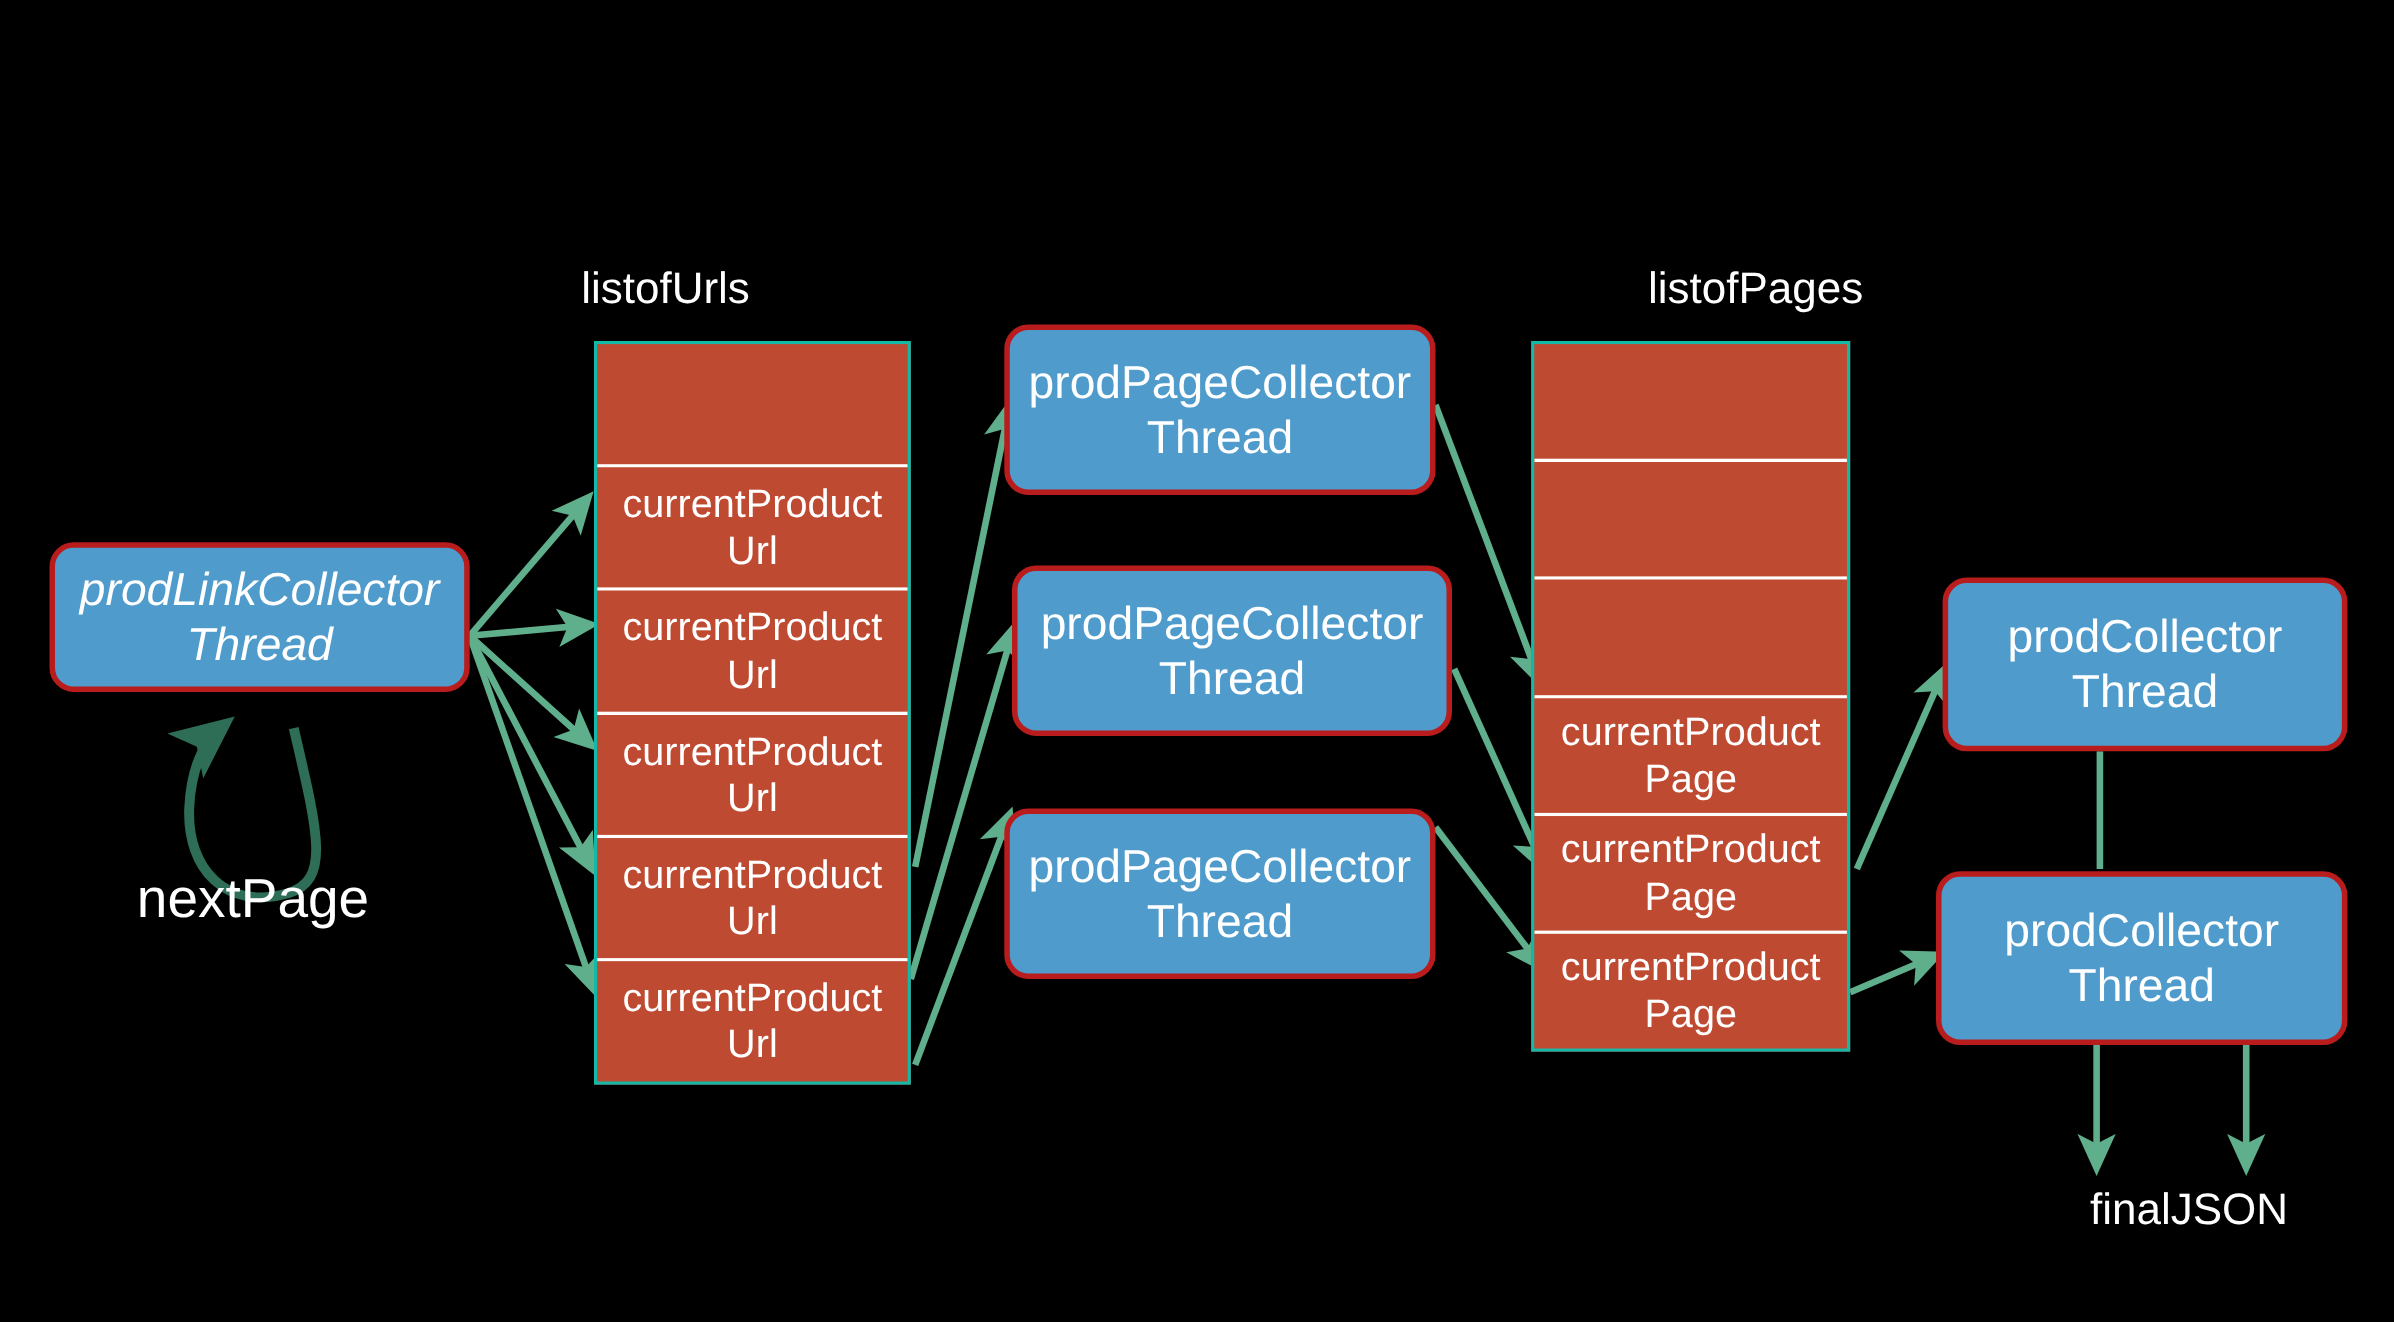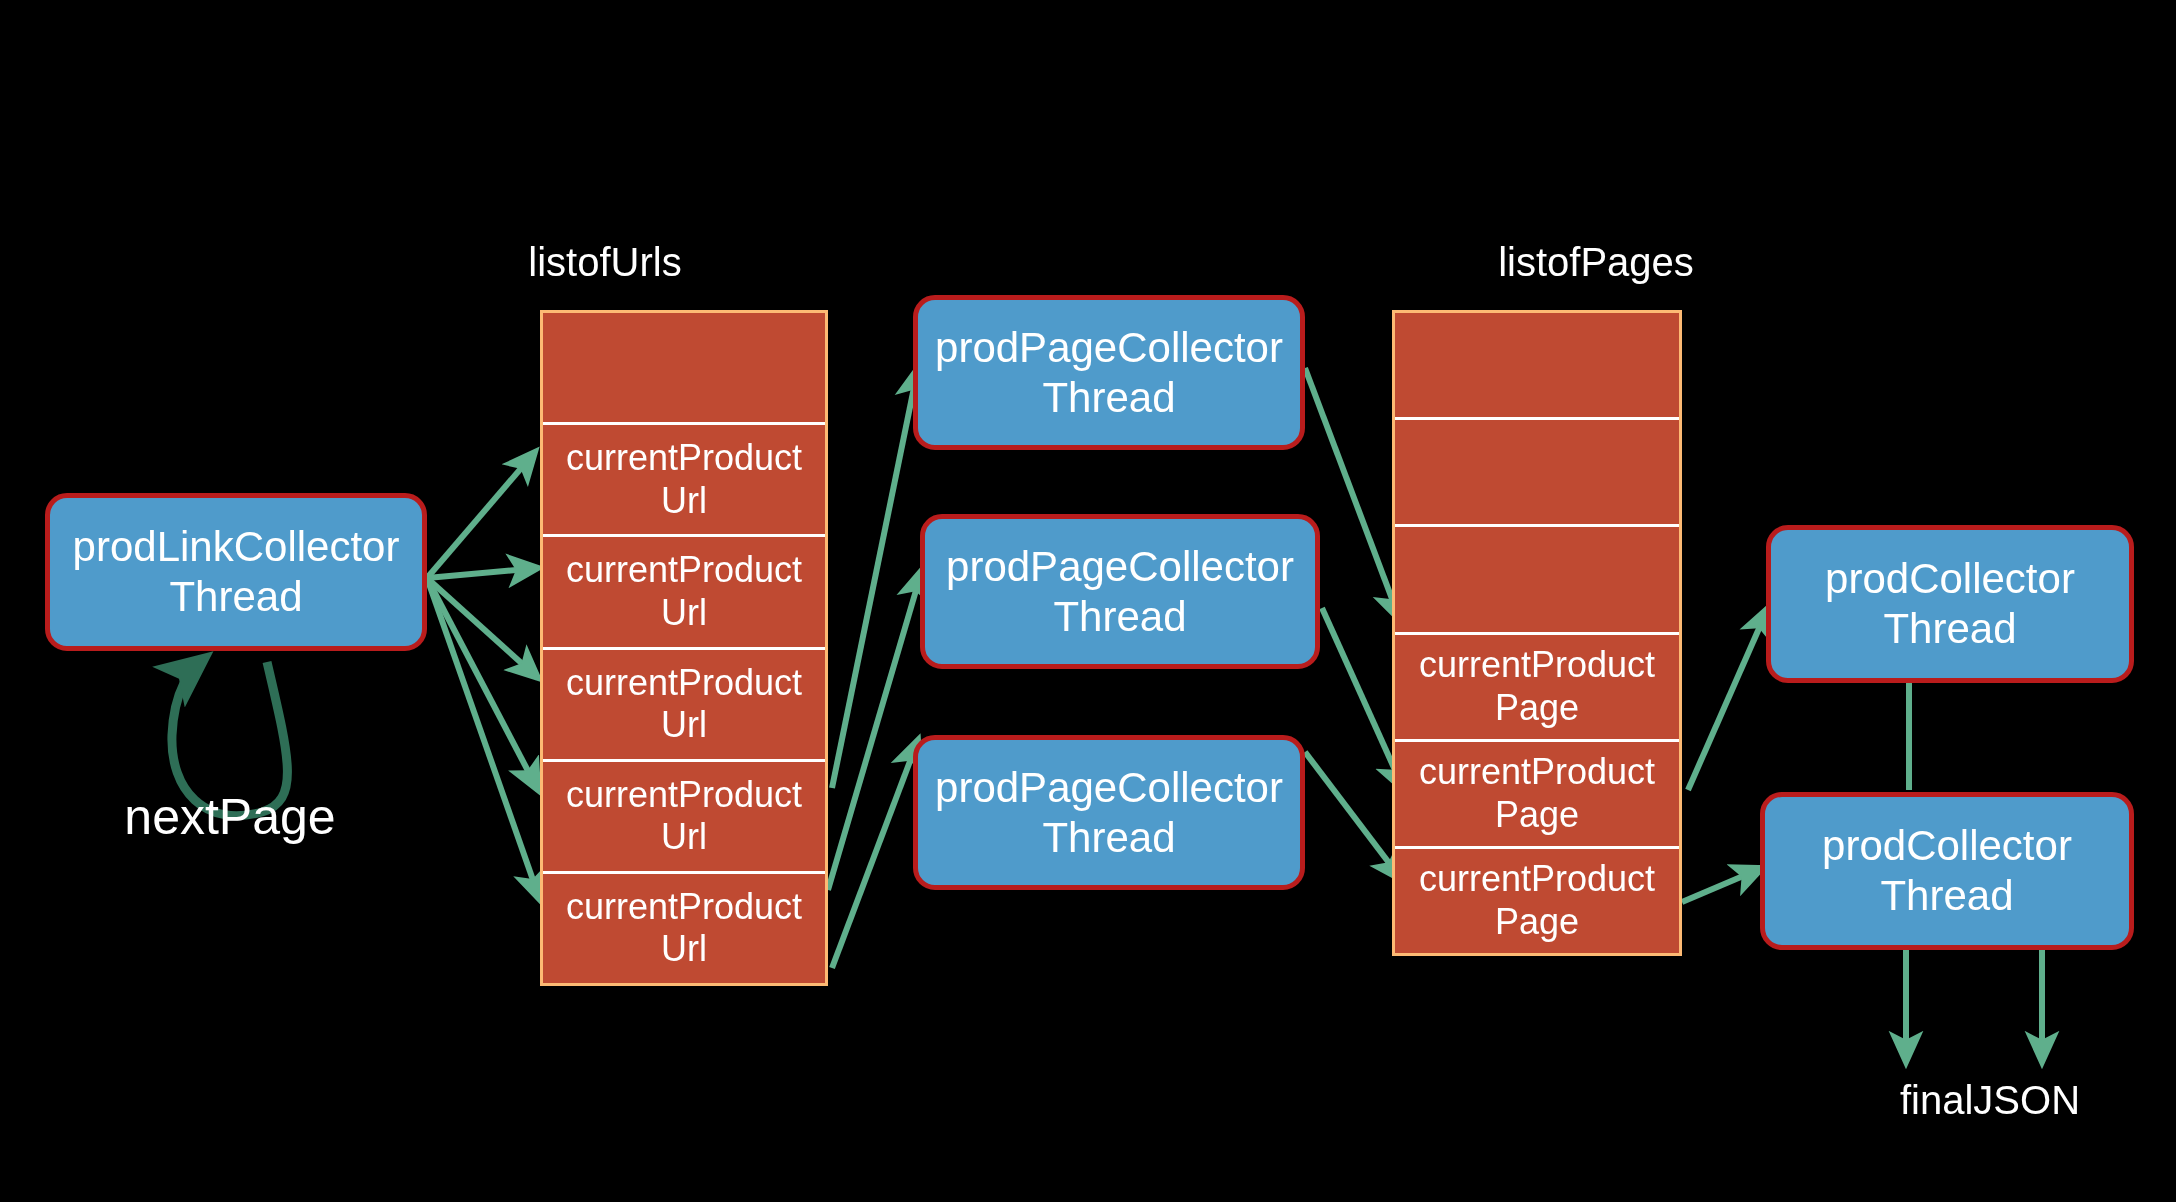--- a/index.html
+++ b/index.html
@@ -40,21 +40,21 @@
     padding: 0 14px;
   }
   .thread-box .label {
     display: block;
     width: 100%;
   }
   
   .list-col {
     position: absolute;
     box-sizing: border-box;
-    border: 3px solid #fdba74;
+    border: 3px solid #14b8a6;
     background: #BF4A32;
     display: flex;
     flex-direction: column;
   }
   .list-cell {
     flex: 1 1 0;
     box-sizing: border-box;
     background: #BF4A32;
     border-bottom: 3px solid #FFFFFF;
     display: flex;
@@ -115,21 +115,21 @@
     </g>
 
     <path d="M 267,662 C 290,760 300,800 262,812 C 205,828 170,790 172,735 C 174,690 190,670 205,658" stroke="#2E6E56" stroke-width="9" fill="none" marker-end="url(#ah2)"></path>
     <defs>
       <marker id="ah2" markerWidth="7" markerHeight="7" refX="5.2" refY="3.2" orient="auto" markerUnits="strokeWidth">
         <path d="M0,0.3 L6.4,3.2 L0,6.1 L1.5,3.2 Z" fill="#2E6E56"></path>
       </marker>
     </defs>
   </svg>
 
-  <div class="thread-box" style="left:45px; top:493px; width:382px; height:158px;">
+  <div class="thread-box" style="left:45px; top:493px; width:382px; height:136px;font-style:italic;">
     <span class="label">
       <span>prodLinkCollector</span><br>
       <span>Thread</span>
     </span>
   </div>
 
   <div class="caption small" style="left:100px; top:788px; width:260px;">nextPage</div>
 
   <div class="caption" style="left:460px; top:240px; width:290px;">listofUrls</div>
 

